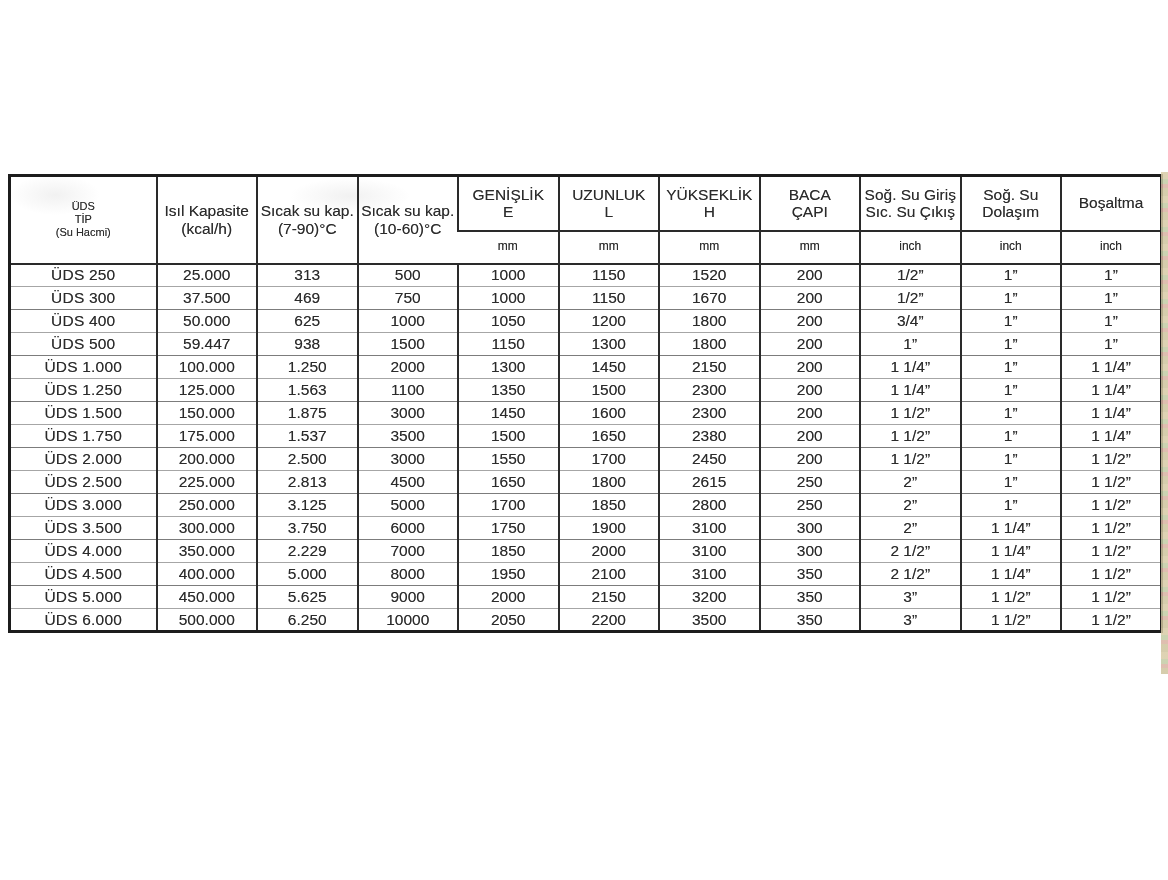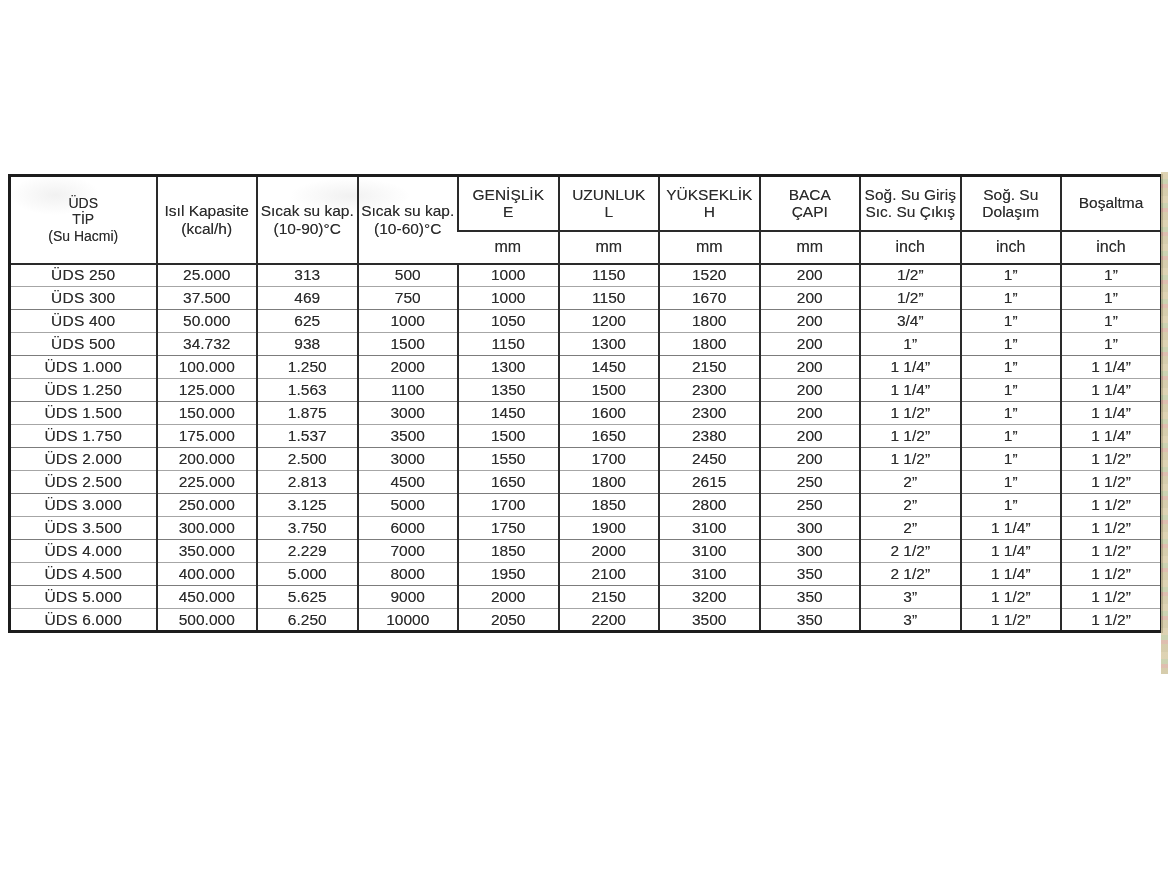--- a/index.html
+++ b/index.html
@@ -15,22 +15,22 @@
   th, td {
     padding:0; margin:0; text-align:center; vertical-align:middle;
     font-weight:normal; color:#2b2b2b;
     border-left:2px solid #2a2a2a;
     text-shadow:0 0 0.5px rgba(45,45,45,0.55);
   }
   th:first-child, td:first-child { border-left:none; }
   thead tr.r1 { height:55px; }
   thead tr.r2 { height:33px; }
   thead th { font-size:15.5px; line-height:1.14; border-bottom:2px solid #2a2a2a; }
-  thead th.first-col { font-size:14px; line-height:1.2; }
-  thead th.unit-th { font-size:16px; }
+  thead th.first-col { font-size:11px; line-height:1.2; }
+  thead th.unit-th { font-size:12px; }
   tbody tr { height:23px; }
   tbody td { font-size:15.5px; border-top:1px solid #a6a6a6; }
   tbody tr:nth-child(odd) td { border-top-color:#7c7c7c; }
   tbody td.type-col { letter-spacing:0.2px; }
   .edge-strip {
     position:absolute; left:1161px; top:172px; width:7px; height:502px;
     background:repeating-linear-gradient(180deg,
       #d8cba6 0px, #d8cba6 7px,
       #c3cba4 7px, #c3cba4 12px,
       #d9b3a2 12px, #d9b3a2 16px,
@@ -68,21 +68,21 @@
             <div>ÜDS</div>
             <div>TİP</div>
             <div>(Su Hacmi)</div>
           </th>
           <th rowspan="2">
             <div>Isıl Kapasite</div>
             <div>(kcal/h)</div>
           </th>
           <th rowspan="2">
             <div>Sıcak su kap.</div>
-            <div>(10-90)°C</div>
+            <div>(7-90)°C</div>
           </th>
           <th rowspan="2">
             <div>Sıcak su kap.</div>
             <div>(10-60)°C</div>
           </th>
           <th>
             <div>GENİŞLİK</div>
             <div>E</div>
           </th>
           <th>
@@ -154,21 +154,21 @@
           <td>1050</td>
           <td>1200</td>
           <td>1800</td>
           <td>200</td>
           <td>3/4”</td>
           <td>1”</td>
           <td>1”</td>
         </tr>
         <tr>
           <td class="type-col">ÜDS 500</td>
-          <td>34.732</td>
+          <td>59.447</td>
           <td>938</td>
           <td>1500</td>
           <td>1150</td>
           <td>1300</td>
           <td>1800</td>
           <td>200</td>
           <td>1”</td>
           <td>1”</td>
           <td>1”</td>
         </tr>

